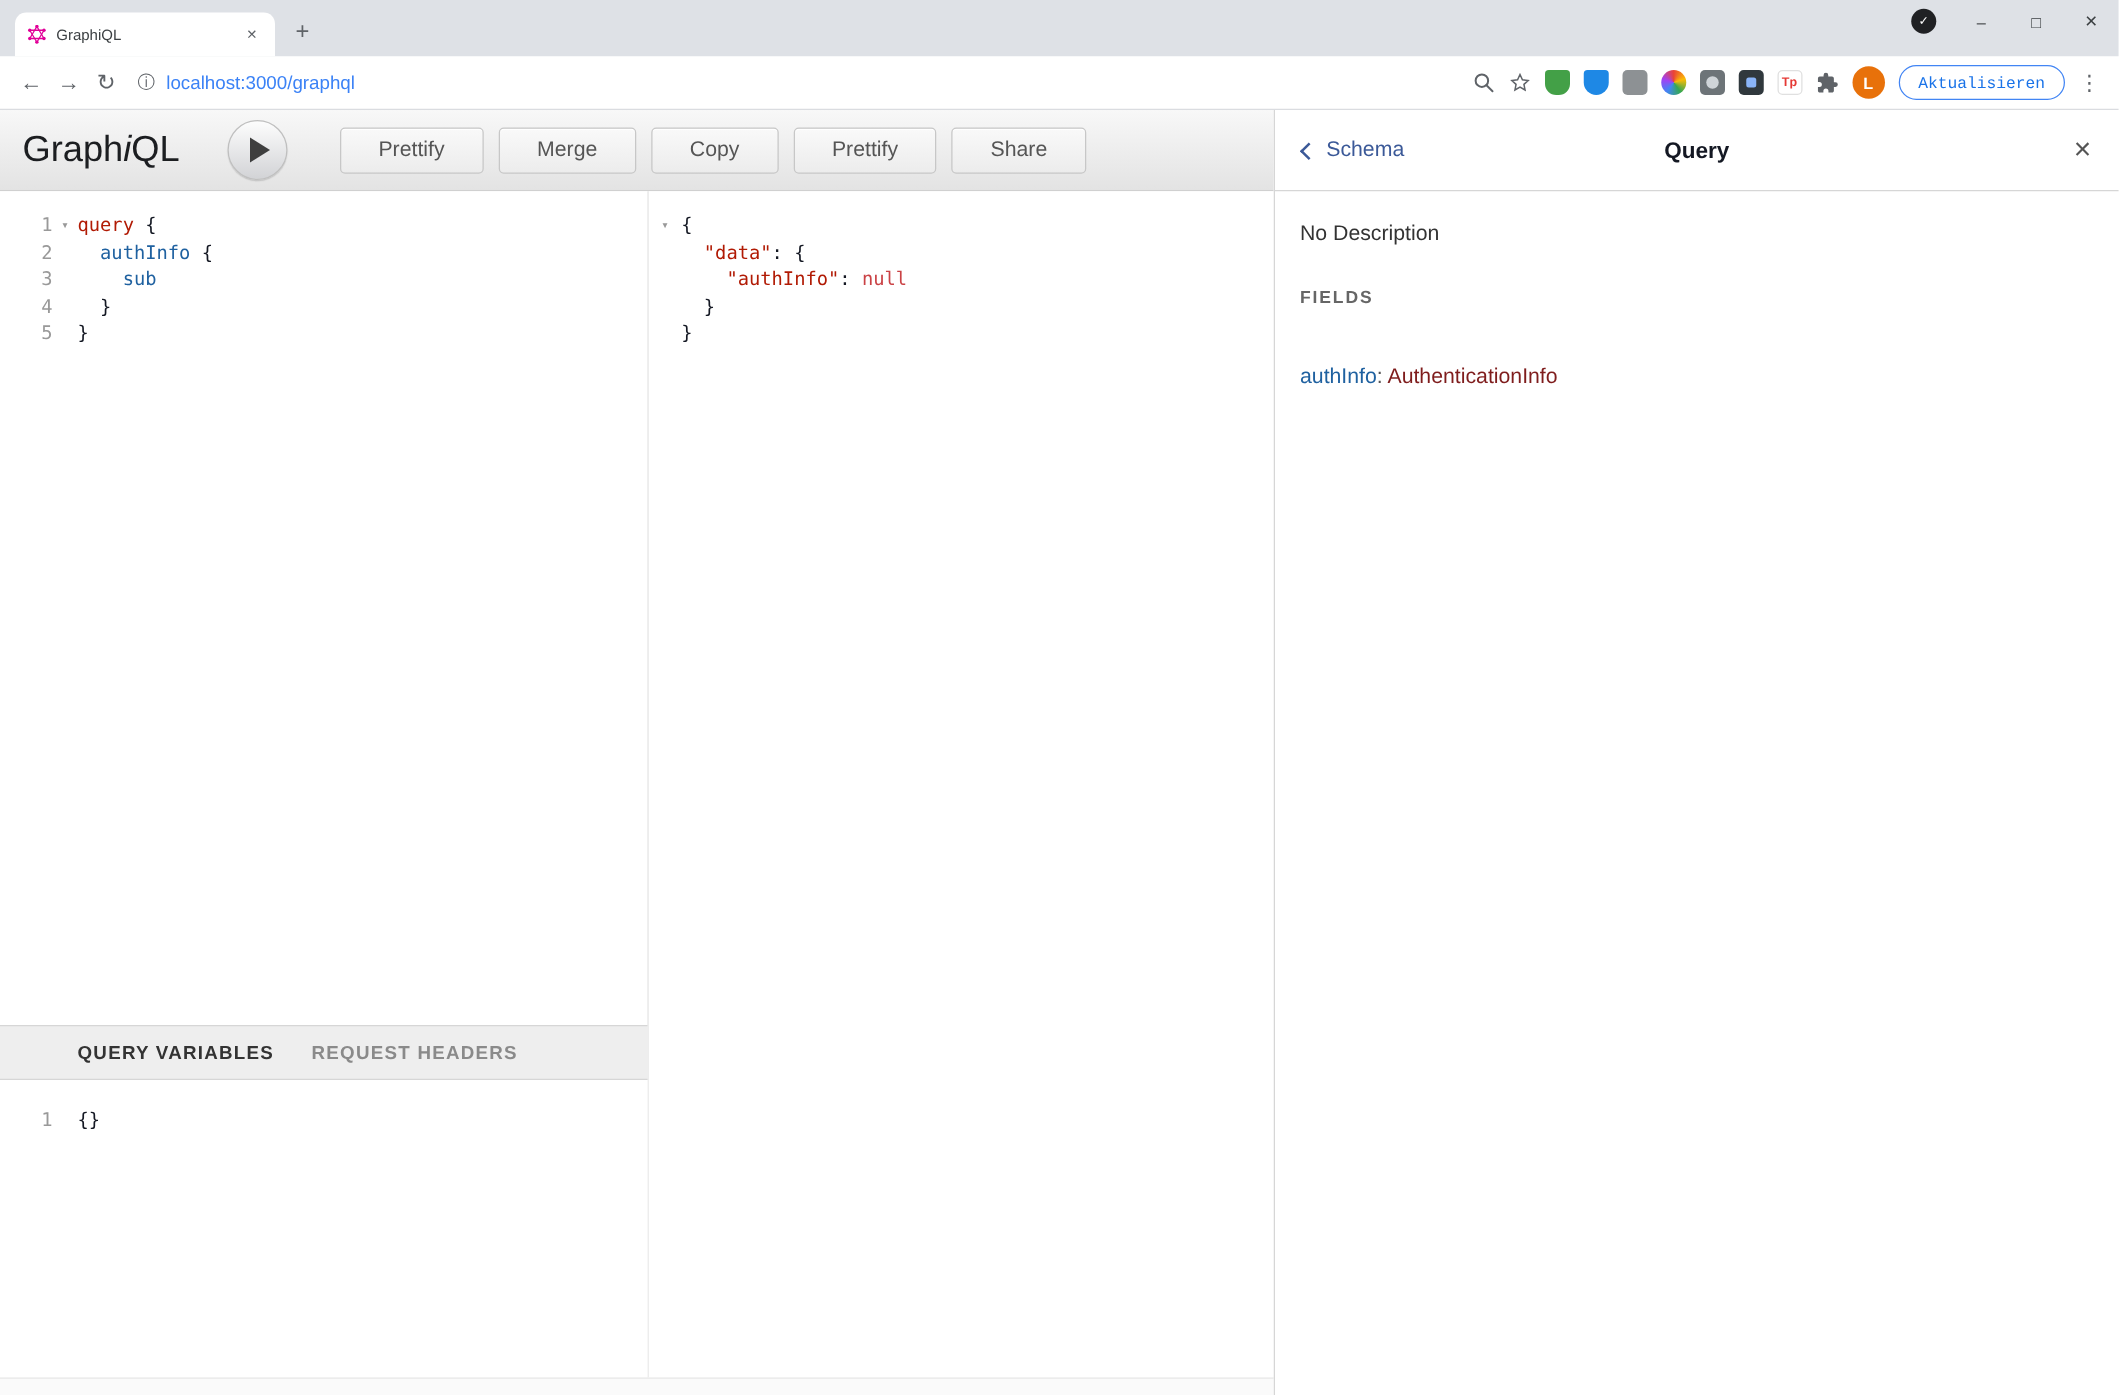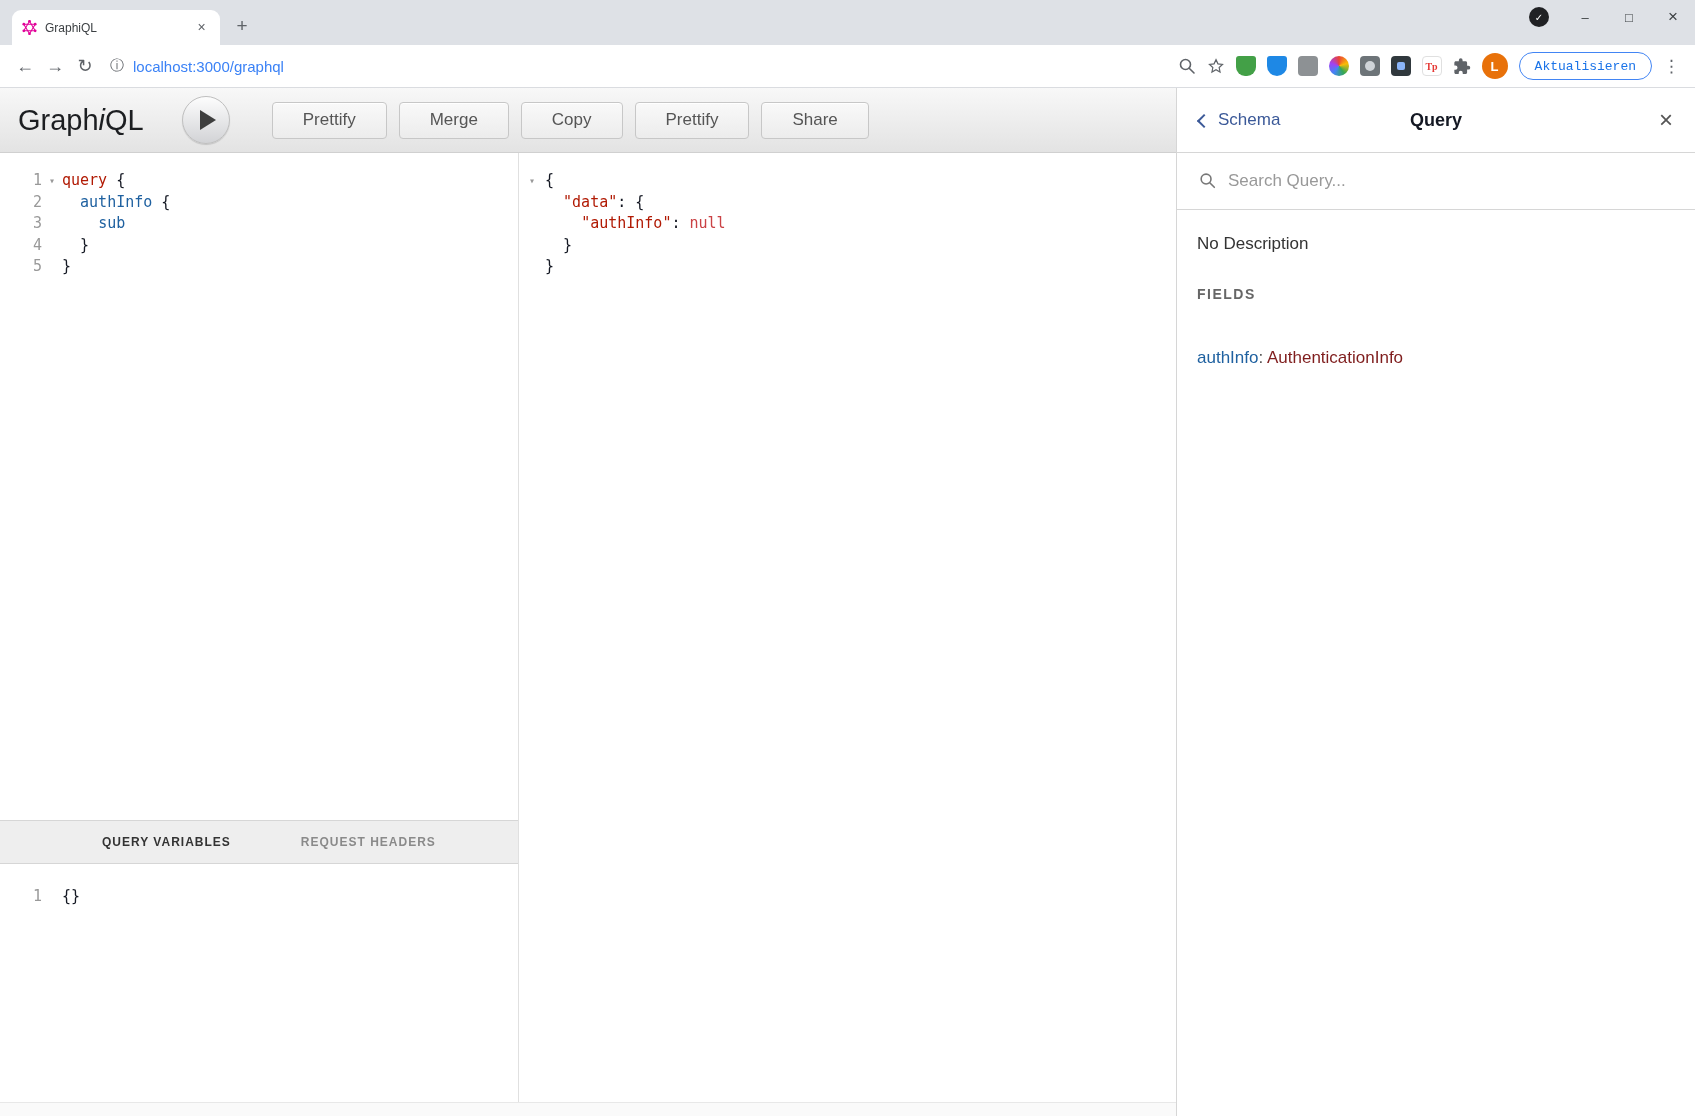--- a/index.html
+++ b/index.html
@@ -27,21 +27,21 @@
   .icon-18 { width:18px; height:18px; display:flex; flex:none; }
   .ext { width:20px; height:20px; flex:none; }
   .ext-shield-green { background:#43a047; border-radius:3px 3px 9px 9px; }
   .ext-shield-blue  { background:#1e88e5; border-radius:3px 3px 10px 10px; }
   .ext-gray-square  { background:#8d9194; border-radius:4px; }
   .ext-color-wheel  { border-radius:50%; background:conic-gradient(#ea4335,#fbbc05,#34a853,#4285f4,#a142f4,#ea4335); }
   .ext-camera { background:#6d7478; border-radius:4px; position:relative; }
   .ext-camera::after { content:""; position:absolute; inset:5px; border-radius:50%; background:#cfd4d8; }
   .ext-dark-grid { background:#30383d; border-radius:4px; position:relative; }
   .ext-dark-grid::after { content:""; position:absolute; inset:6px; border-radius:2px; background:#8ab4f8; }
-  .ext-tp { background:#fff; border:1px solid #e0e0e0; border-radius:4px; color:#e53935; font-size:10px; font-weight:bold; display:flex; align-items:center; justify-content:center;font-family:Liberation Serif, serif; }
+  .ext-tp { background:#fff; border:1px solid #e0e0e0; border-radius:4px; color:#e53935; font-size:10px; font-weight:bold; display:flex; align-items:center; justify-content:center; }
   .avatar { width:26px; height:26px; border-radius:50%; background:#e8710a; color:#fff; font-size:13px; font-weight:bold; display:flex; align-items:center; justify-content:center; flex:none; }
   .refresh-btn { height:28px; padding:0 15px; border:1px solid #4285f4; border-radius:14px; background:#fff; color:#1a73e8; font-size:13px; font-family:Liberation Mono, monospace; display:flex; align-items:center; flex:none; }
   .kebab { color:#5f6368; font-size:17px; width:16px; text-align:center; }
 
   
   .app { flex:1; display:flex; min-height:0; }
   .workspace { flex:1; display:flex; flex-direction:column; min-width:0; }
 
   .gql-toolbar { height:65px; flex:none; background:linear-gradient(#f8f8f8,#e3e3e3); border-bottom:1px solid #d0d0d0; display:flex; align-items:center; padding:0 18px; }
   .gql-logo { font-size:29px; color:#1c1e21; margin-right:38px; white-space:nowrap; }
@@ -58,31 +58,31 @@
   .ln { width:42px; text-align:right; color:#999; flex:none; }
   .fold { width:20px; flex:none; color:#999; font-size:10px; text-align:center; }
   .code { white-space:pre; color:#141823; }
   .tk-kw   { color:#b11a04; }
   .tk-prop { color:#1f61a0; }
   .tk-p    { color:#141823; }
   .tk-rkey { color:#b11a04; }
   .tk-rnull{ color:#ca4245; }
 
   .vars-tabs { height:44px; flex:none; background:#eeeeee; border-top:1px solid #d6d6d6; border-bottom:1px solid #d6d6d6; display:flex; align-items:center; padding-left:62px; gap:30px; }
-  .vars-tab { font-size:12px; font-weight:bold; letter-spacing:1px; color:#8a8a8a; white-space:nowrap;margin-left:40px; }
+  .vars-tab { font-size:15px; font-weight:bold; letter-spacing:1px; color:#8a8a8a; white-space:nowrap; }
   .vars-tab.active { color:#333; }
   .vars-editor { height:238px; flex:none; padding-top:22px; background:#fff; }
 
   .result-pane { flex:1; background:#fff; padding-top:17px; min-width:0; overflow:hidden; }
   .result-pane .fold { width:26px; }
 
   .hscroll { height:14px; flex:none; background:#fafafa; border-top:1px solid #e8e8e8; }
 
   
-  .doc-panel { width:519px; flex:none; background:#fff; border-left:1px solid #d6d6d6; display:flex; flex-direction:column; }
+  .doc-panel { width:676px; flex:none; background:#fff; border-left:1px solid #d6d6d6; display:flex; flex-direction:column; }
   .doc-header { height:65px; flex:none; border-bottom:1px solid #d6d6d6; display:flex; align-items:center; padding:0 22px; position:relative; }
   .doc-back { color:#3b5998; font-size:17px; display:flex; align-items:center; gap:9px; z-index:1; }
   .chev { width:10px; height:10px; border-left:2px solid #3b5998; border-bottom:2px solid #3b5998; transform:rotate(45deg); margin-top:1px; }
   .doc-title { position:absolute; left:0; right:0; text-align:center; font-size:18px; font-weight:bold; color:#141823; }
   .doc-close { margin-left:auto; color:#555; font-size:24px; line-height:1; z-index:1; }
   .doc-search { height:57px; flex:none; border-bottom:1px solid #d6d6d6; display:flex; align-items:center; padding:0 22px; gap:11px; }
   .doc-search input { border:none; outline:none; flex:1; font-size:17px; color:#333; font-family:inherit; background:transparent; }
   .doc-search input::placeholder { color:#999; }
   .doc-body { padding:24px 20px; overflow:hidden; }
   .doc-desc { font-size:17px; color:#333; margin-bottom:32px; }
@@ -253,29 +253,20 @@
 
     <aside class="doc-panel">
       <div class="doc-header">
         <div class="doc-back">
           <span class="chev"></span>
           <span>Schema</span>
         </div>
         <div class="doc-title">Query</div>
         <div class="doc-close">×</div>
       </div>
-      <div class="doc-search">
-        <span class="icon-18">
-          <svg width="17" height="17" viewBox="0 0 18 18">
-              <circle cx="7.5" cy="7.5" r="5.2" fill="none" stroke="#777" stroke-width="1.7"></circle>
-              <line x1="11.4" y1="11.4" x2="16.2" y2="16.2" stroke="#777" stroke-width="1.7" stroke-linecap="round"></line>
-            </svg>
-        </span>
-        <input placeholder="Search Query..." style="">
-      </div>
       <div class="doc-body">
         <div class="doc-desc">No Description</div>
         <div class="doc-cat">FIELDS</div>
         <div id="doc-fields">
             <div class="doc-field">
               <div class="doc-field-row"><span class="doc-field-name">authInfo</span><span class="doc-sep">: </span><span class="doc-type">AuthenticationInfo</span></div>
             </div>
           </div>
       </div>
     </aside>

